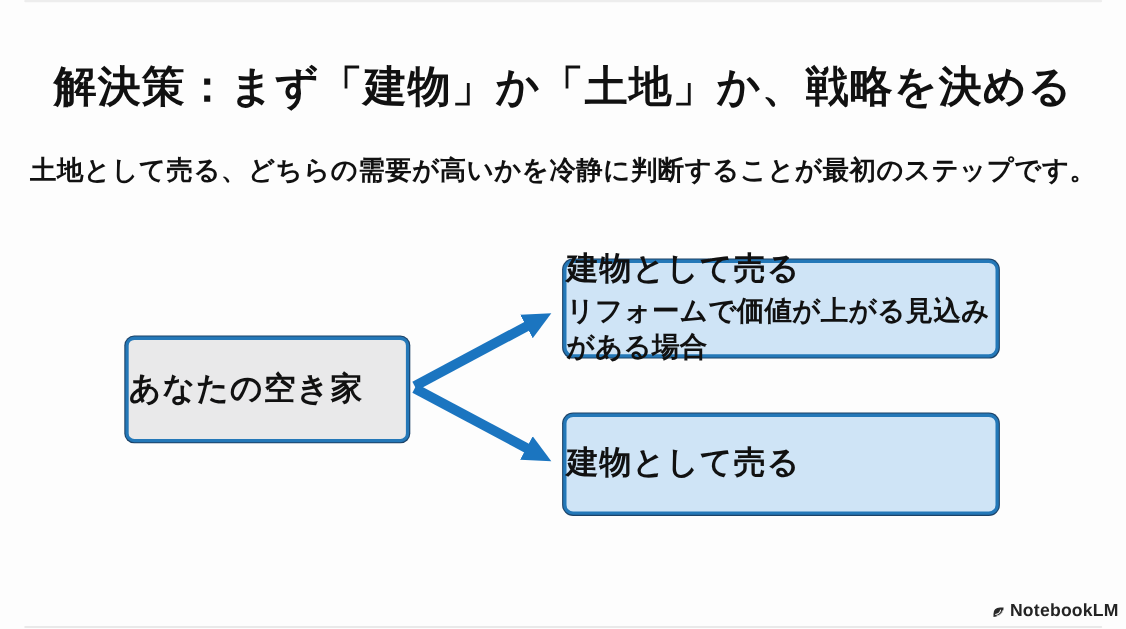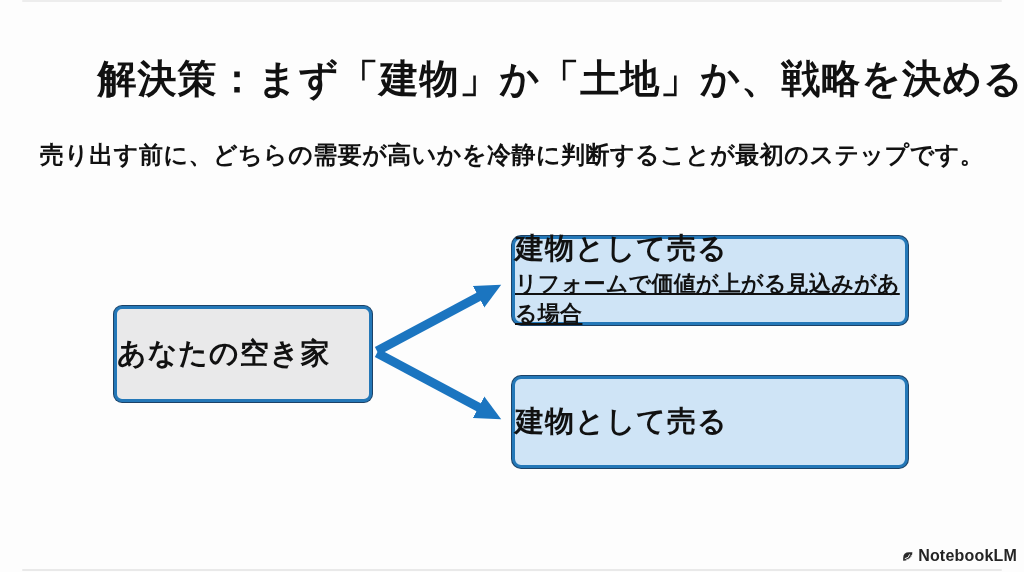--- a/index.html
+++ b/index.html
@@ -33,21 +33,21 @@
     border-radius: 2px;
   }
   .edge-line.top { top: 0; }
   .edge-line.bottom { bottom: 1px; background: #e9e9e9; }
 
   .title {
     position: absolute;
     top: 52px;
     left: 0;
     width: 1024px;
-    text-align: right;
+    text-align: center;
     font-size: 39px;
     font-weight: bold;
     letter-spacing: 1px;
     color: var(--text);
     white-space: nowrap;
   }
   .subtitle {
     position: absolute;
     top: 139px;
     left: 0;
@@ -90,25 +90,24 @@
   }
   .option-node.first { top: 236px; height: 89px; }
   .option-node.second { top: 376px; height: 92px; }
   .option-title {
     font-size: 29px;
     font-weight: bold;
     line-height: 1.15;
     letter-spacing: 1px;
   }
   .option-condition {
-    font-size: 22px;
+    font-size: 25px;
     font-weight: bold;
     margin-top: 3px;
     letter-spacing: 0.3px;
-    text-decoration: underline;
   }
 
   .arrows {
     position: absolute;
     left: 0;
     top: 0;
     width: 1024px;
     height: 572px;
     pointer-events: none;
   }
@@ -131,21 +130,21 @@
 </style>
 </head>
 <body>
 
 <div class="slide">
 
   <div class="edge-line top"></div>
   <div class="edge-line bottom"></div>
 
   <div class="title">解決策：まず「建物」か「土地」か、戦略を決める</div>
-  <div class="subtitle">売り出す前に、どちらの需要が高いかを冷静に判断することが最初のステップです。</div>
+  <div class="subtitle">土地として売る、どちらの需要が高いかを冷静に判断することが最初のステップです。</div>
 
   <svg class="arrows" viewBox="0 0 1024 572" xmlns="http://www.w3.org/2000/svg">
     <defs>
       <marker id="head" viewBox="0 0 10 10" refX="0.6" refY="5" markerWidth="3" markerHeight="3.4" orient="auto">
         <path d="M0,0.5 L9.5,5 L0,9.5 Z" fill="var(--accent)"></path>
       </marker>
     </defs>
     <g>
       <line x1="377" y1="351" x2="480" y2="296" stroke="var(--accent)" stroke-width="9" marker-end="url(#head)"></line>
     </g>

